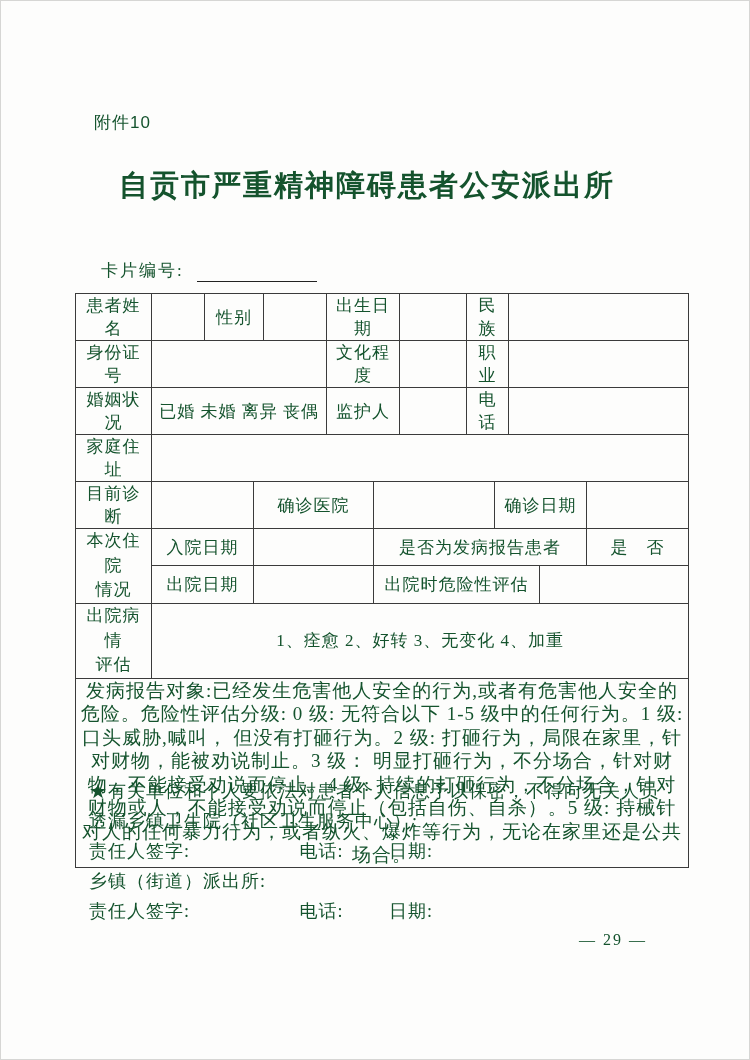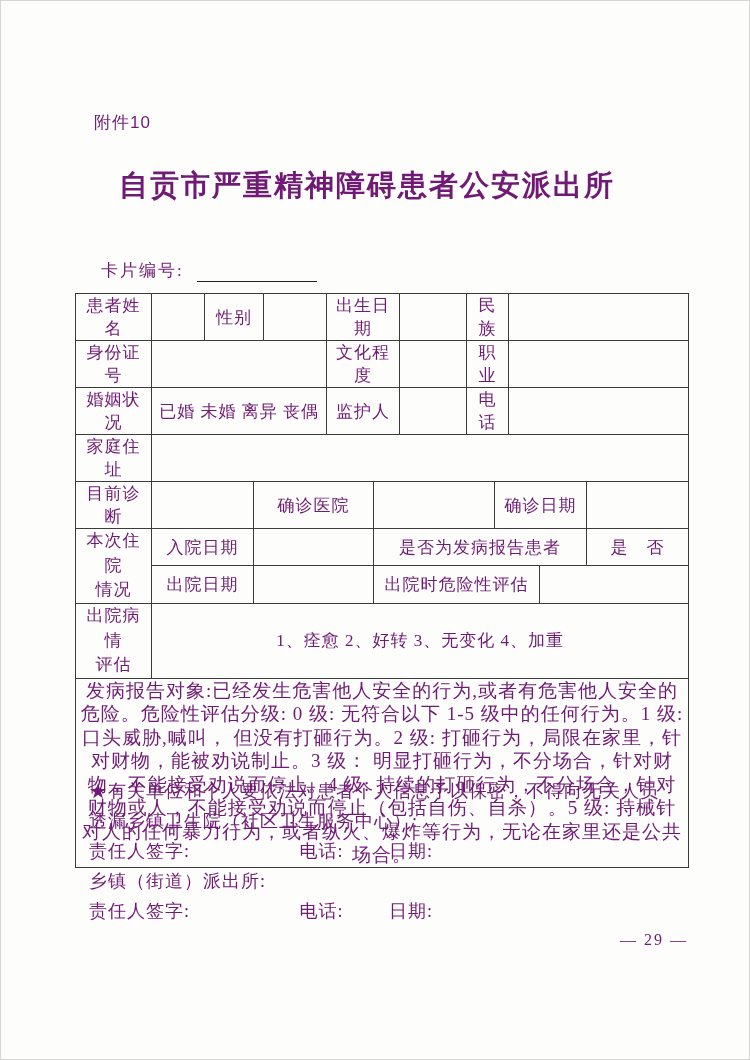--- a/index.html
+++ b/index.html
@@ -3,21 +3,21 @@
 <meta charset="utf-8">
 <style>
   html,body{margin:0;padding:0;background:#ffffff;}
   .page{
     position:relative;
     width:750px;height:1060px;
     background:#fdfdfc;
     box-sizing:border-box;
     border:1px solid #d6d6d4;
     overflow:hidden;
-    color:#701a75;
+    color:#14532d;
     font-family:"Liberation Serif","DejaVu Serif",serif;
   }
   .attachment{
     position:absolute;left:93px;top:110px;
     font-family:"Liberation Sans","DejaVu Sans",sans-serif;
     font-size:17px;font-weight:500;letter-spacing:1px;
   }
   .title{
     position:absolute;left:0;right:16px;top:162px;
     text-align:center;
@@ -58,21 +58,21 @@
   .footer{
     position:absolute;left:88px;top:775px;width:585px;
     font-size:18px;line-height:30px;letter-spacing:1px;
   }
   .note{margin:0 0 0 0;}
   .sig-line{height:30px;}
   .sig-line .seg1{display:inline-block;width:165px;}
   .sig-line .seg2{display:inline-block;width:135px;text-align:center;}
   .pageno{
     position:absolute;left:578px;top:930px;
-    font-size:16px;letter-spacing:2px;margin-left:41px;
+    font-size:16px;letter-spacing:2px;
   }
 </style>
 </head>
 <body>
 
 <div class="page">
 
   <div class="attachment">附件10</div>
 
   <div class="title">

